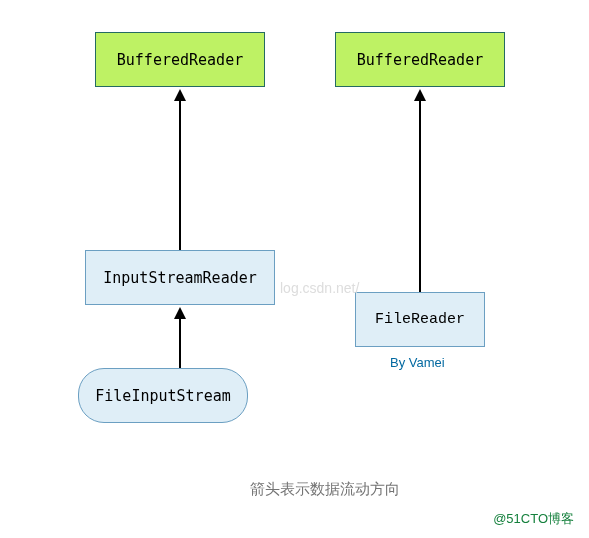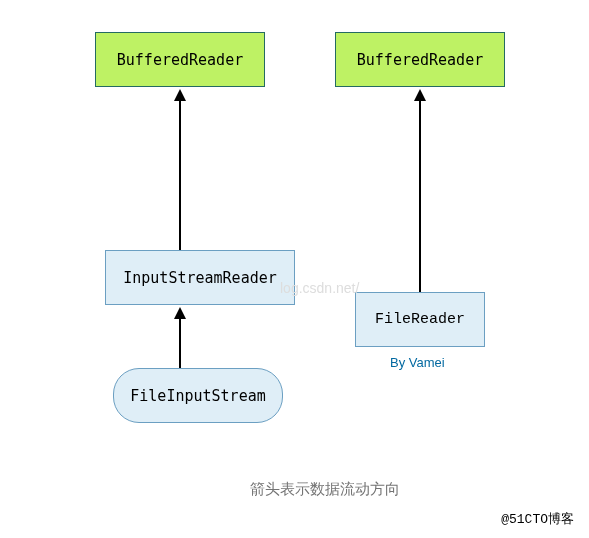--- a/index.html
+++ b/index.html
@@ -72,34 +72,34 @@
 </head>
 <body>
 
 <div class="container">
 
   <div class="box teal-box" style="left:95px; top:32px; width:170px; height:55px;">BufferedReader</div>
 
   <div class="arrow-head" style="left:174px; top:89px;"></div>
   <div class="arrow-line" style="left:179px; top:100px; height:150px;"></div>
 
-  <div class="box blue-box" style="left:85px; top:250px; width:190px; height:55px;margin-left:20px;">InputStreamReader</div>
+  <div class="box blue-box" style="left:85px; top:250px; width:190px; height:55px;">InputStreamReader</div>
 
   <div class="arrow-head" style="left:174px; top:307px;"></div>
   <div class="arrow-line" style="left:179px; top:318px; height:50px;"></div>
 
-  <div class="box blue-box" style="left:113px; top:368px; width:170px; height:55px;border-radius:26px;">FileInputStream</div>
+  <div class="box blue-box" style="left:78px; top:368px; width:170px; height:55px;border-radius:26px;">FileInputStream</div>
 
   <div class="box teal-box" style="left:335px; top:32px; width:170px; height:55px;">BufferedReader</div>
 
   <div class="arrow-head" style="left:414px; top:89px;"></div>
   <div class="arrow-line" style="left:419px; top:100px; height:192px;"></div>
 
   <div class="box blue-box" style="left:355px; top:292px; width:130px; height:55px;font-family:Liberation Mono, monospace;">FileReader</div>
 
   <span class="watermark-center" style="left:280px; top:268px;margin-top:12px;">log.csdn.net/</span>
 
   <span class="watermark" style="left:390px; top:355px;">By Vamei</span>
 
   <div class="caption" style="left:200px; top:480px; width:200px;">箭头表示数据流动方向</div>
 
-  <span class="watermark" style="right:15px; bottom:10px; color:#000000;font-family:Liberation Mono, monospace;">@51CTO博客</span>
+  <span class="watermark" style="right:15px; bottom:10px; color:#15803d;">@51CTO博客</span>
 </div>
 
 </body></html>

